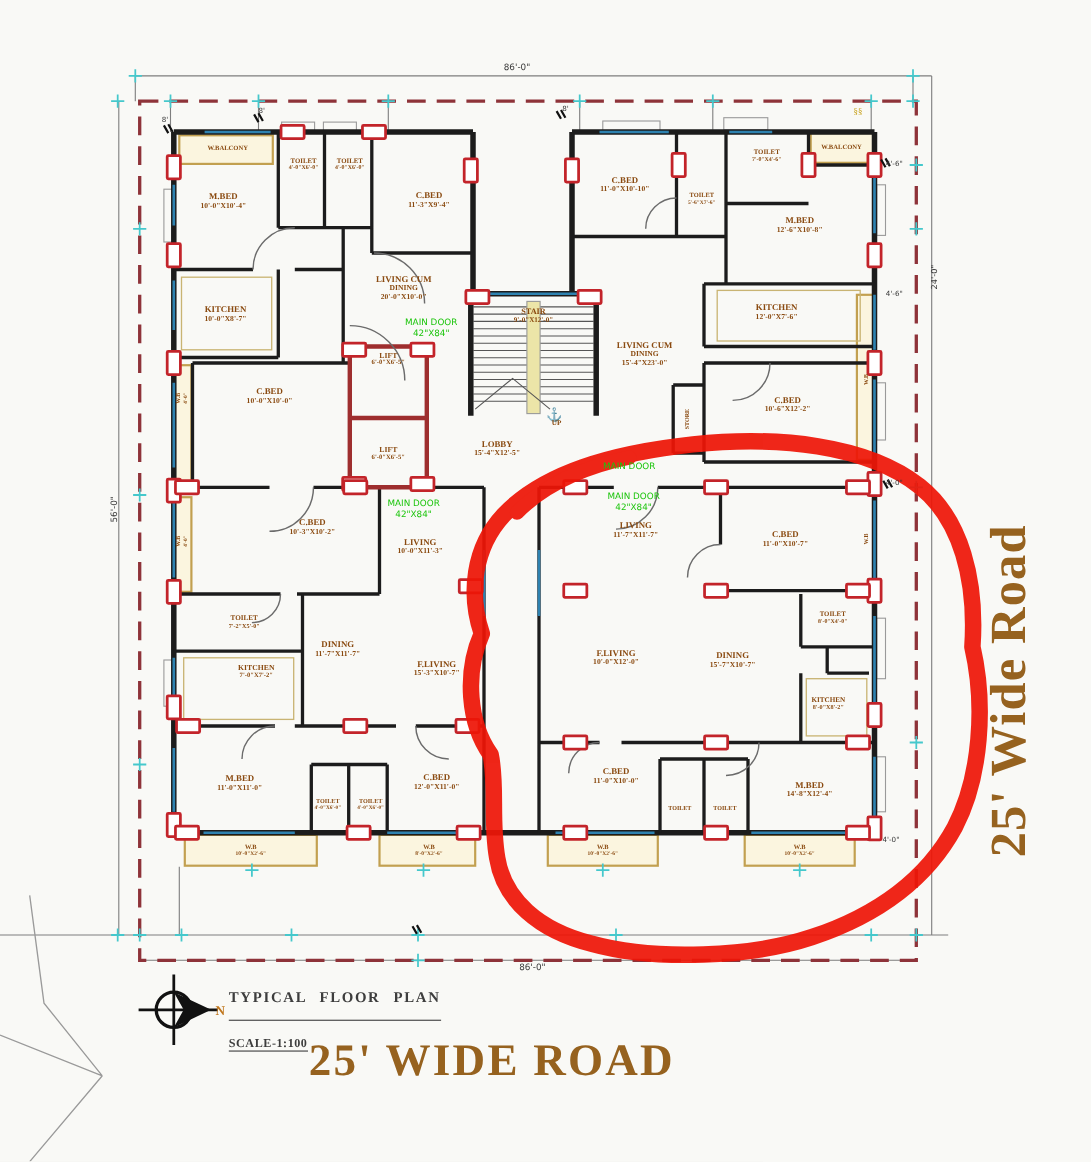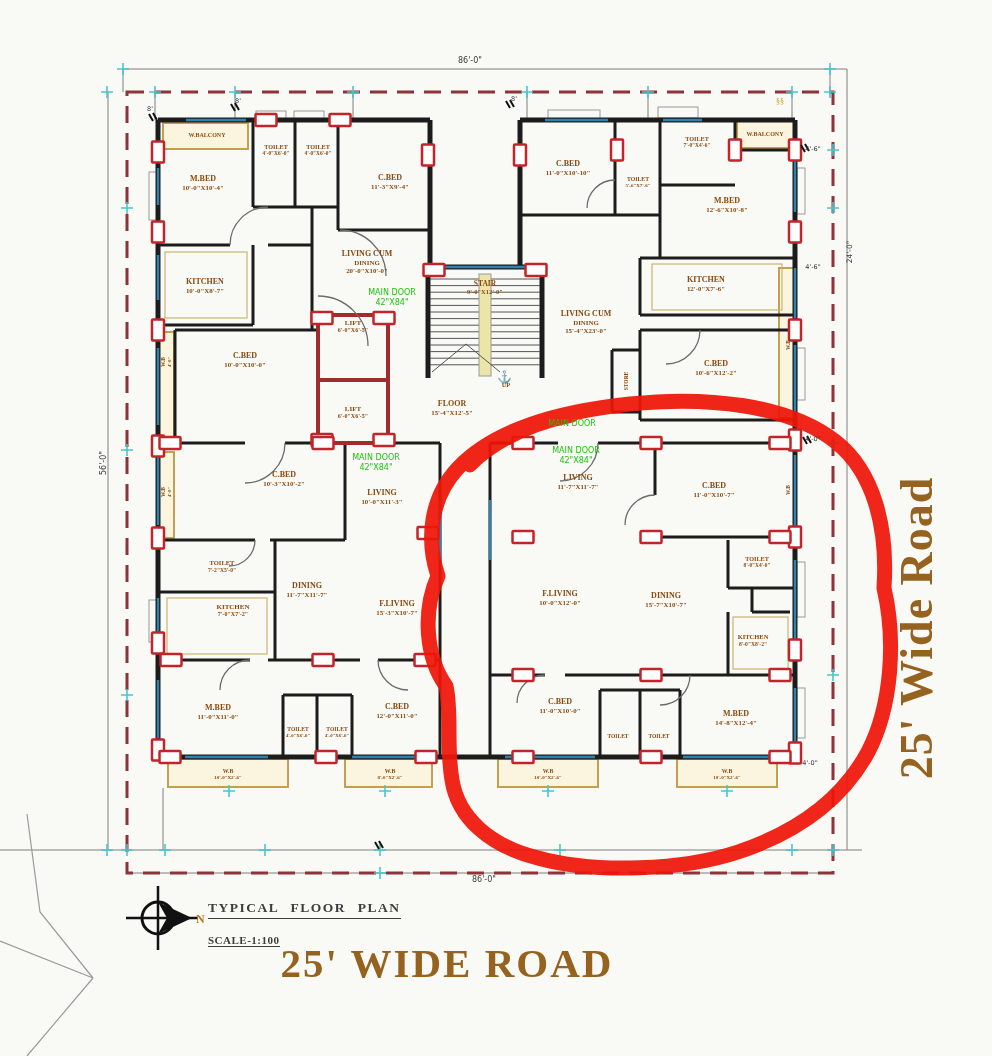--- a/index.html
+++ b/index.html
@@ -8,21 +8,21 @@
   #plan-svg{position:absolute;left:0;top:0;}
   #labels{position:absolute;left:0;top:0;width:992px;height:1056px;pointer-events:none;}
   .lbl{position:absolute;transform:translate(-50%,-50%);text-align:center;white-space:nowrap;
        font-family:"Liberation Serif",serif;font-weight:bold;line-height:1.2;}
   .room{color:#8a4a10;}
   .room .l2{font-size:.86em;}
   .note{color:#1cc50c;font-family:"DejaVu Sans",sans-serif;font-weight:normal;}
   .dim{color:#3a3a3a;font-family:"DejaVu Sans",sans-serif;font-weight:normal;}
   #title-block{position:absolute;left:208px;top:898px;color:#3d3d3d;}
   #plan-title{font-size:13.5px;font-weight:bold;letter-spacing:1.5px;word-spacing:7px;
-              border-bottom:1.6px solid #3d3d3d;padding-bottom:2px;display:inline-block;}
+              border-bottom:1.6px solid #3d3d3d;padding-bottom:12px;display:inline-block;}
   #plan-scale{font-size:11px;font-weight:bold;letter-spacing:.5px;display:inline-block;
               border-bottom:1.3px solid #3d3d3d;margin-top:15px;}
   #road-bottom{position:absolute;left:447px;top:963px;transform:translate(-50%,-50%);
                font-size:41px;font-weight:bold;letter-spacing:2px;color:#96621f;white-space:nowrap;}
   #road-right{position:absolute;left:916px;top:628px;transform:translate(-50%,-50%) rotate(-90deg);
               font-size:46px;font-weight:bold;letter-spacing:1px;color:#96621f;white-space:nowrap;}
 </style>
 </head>
 <body>
 
@@ -264,21 +264,21 @@
       </div>
       <div class="lbl room" style="left: 353px; top: 327px; font-size: 7px;">
         <div>LIFT</div>
         <div class="l2">6'-0"X6'-5"</div>
       </div>
       <div class="lbl room" style="left: 353px; top: 413px; font-size: 7px;">
         <div>LIFT</div>
         <div class="l2">6'-0"X6'-5"</div>
       </div>
       <div class="lbl room" style="left: 452px; top: 408px; font-size: 8px;">
-        <div>FLOOR</div>
+        <div>LOBBY</div>
         <div class="l2">15'-4"X12'-5"</div>
       </div>
       <div class="lbl room" style="left: 506px; top: 385px; font-size: 6.5px;">
         <div>UP</div>
       </div>
       <div class="lbl room" style="left: 568px; top: 168px; font-size: 8px;">
         <div>C.BED</div>
         <div class="l2">11'-0"X10'-10"</div>
       </div>
       <div class="lbl room" style="left: 638px; top: 182px; font-size: 5.8px;">

